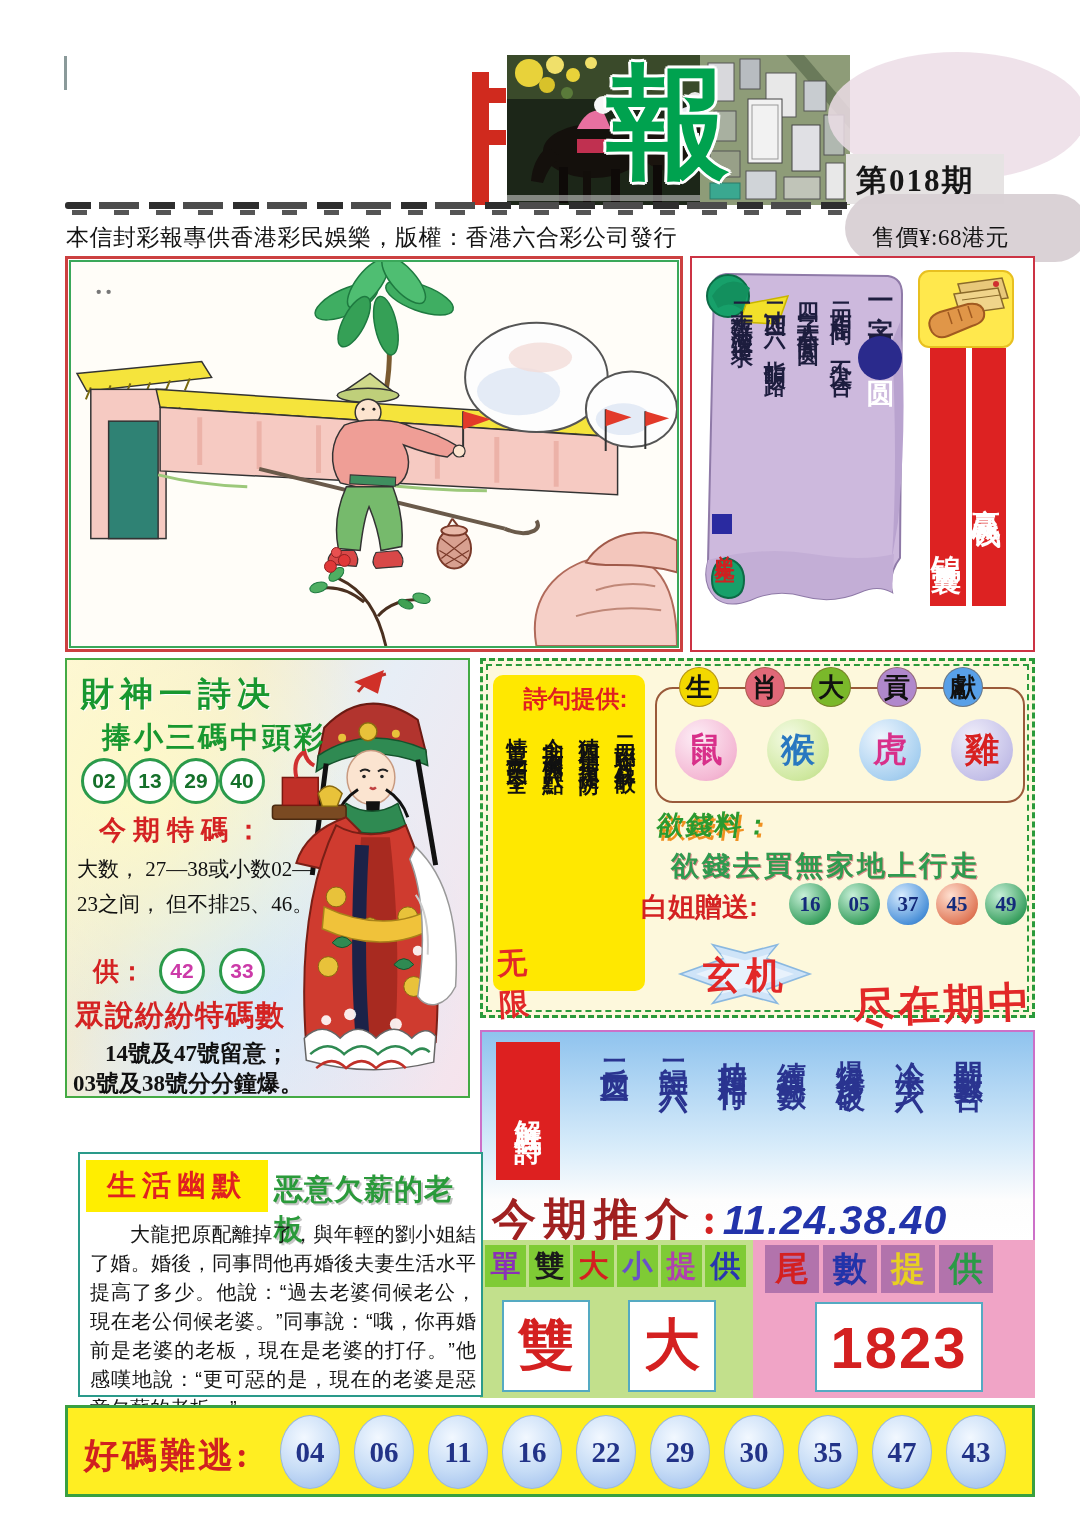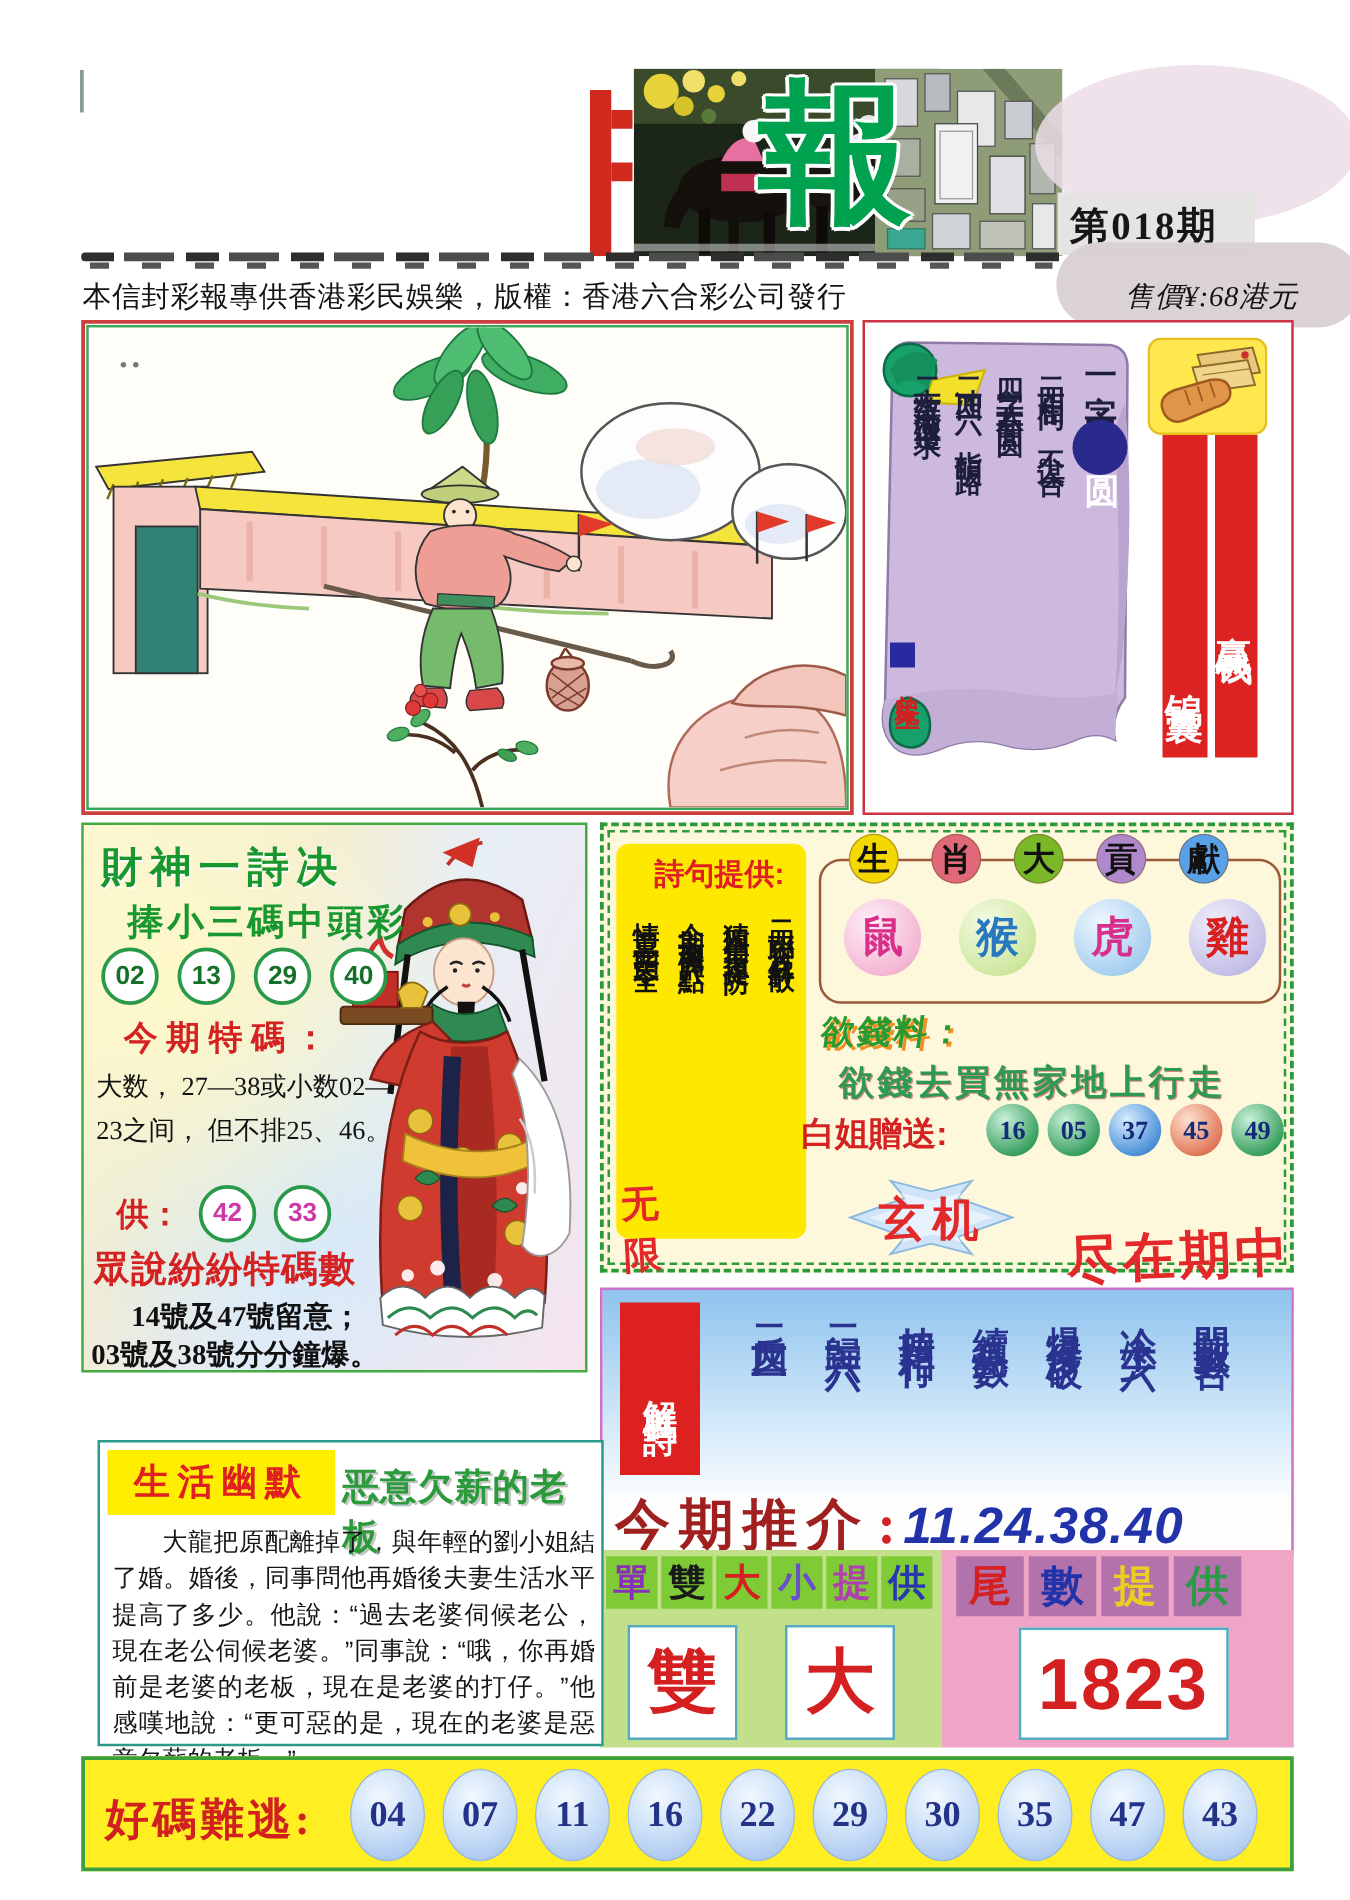--- a/index.html
+++ b/index.html
@@ -171,21 +171,21 @@
 
   <div class="abs blob" style="left:828px;top:52px;width:258px;height:128px;background:#ecdde6;opacity:.85;"></div>
   <div class="abs issue-band" style="left:846px;top:154px;width:158px;height:50px;"></div>
   <div class="abs issue" style="left:856px;top:160px;">第018期</div>
 
   <div class="abs torn" style="left:65px;top:202px;width:786px;"></div>
   <div class="abs torn2" style="left:72px;top:210px;width:770px;"></div>
 
   <div class="abs infoline" style="left:66px;top:222px;">本信封彩報專供香港彩民娛樂，版權：香港六合彩公司發行</div>
   <div class="abs blob" style="left:845px;top:194px;width:244px;height:68px;background:#d8d0d4;opacity:.95;border-radius:36px;"></div>
-  <div class="abs infoline" style="left:900px;top:222px;z-index:3;font-style:italic;">售價¥:68港元</div>
+  <div class="abs infoline" style="left:872px;top:222px;z-index:3;">售價¥:68港元</div>
 
   <div class="abs panel pic-panel" style="left:65px;top:256px;width:618px;height:396px;">
     <div class="pic-inner">
       <svg width="100%" height="100%" viewBox="0 0 612 386" preserveAspectRatio="none">
         <rect width="612" height="386" fill="#fffdf8"></rect>
         <circle cx="28" cy="30" r="2.2" fill="#777"></circle>
           <circle cx="38" cy="30" r="2.2" fill="#777"></circle>
         <g>
           <polygon points="6,112 132,100 142,116 16,130" fill="#f5e43c" stroke="#333" stroke-width="1.5"></polygon>
           <path d="M20,126 l-5,12 M40,124 l-5,12 M60,122 l-5,12 M80,121 l-5,12 M100,119 l-5,12 M120,117 l-5,12" stroke="#7a6a10" stroke-width="2" fill="none"></path>
@@ -343,21 +343,21 @@
         <path d="M66,278 q10,-12 20,0 q-10,10 -20,0 Z"></path>
           <path d="M128,300 q10,-12 20,0 q-10,10 -20,0 Z"></path>
       </g>
       <path d="M38,374 q18,-18 36,0 q18,-18 36,0 q18,-18 36,0 q14,-14 24,-2 L168,398 Q104,414 40,396 Z" fill="#fff" stroke="#666" stroke-width="1.5"></path>
       <path d="M44,390 q18,-16 34,0 q18,-16 34,0 q18,-16 34,0 q10,-10 18,-2" stroke="#2f8a52" stroke-width="2.5" fill="none"></path>
       <path d="M50,404 q16,-14 30,0 q16,-14 30,0 q16,-14 30,0" stroke="#c03028" stroke-width="2.5" fill="none"></path>
     </svg>
 
     <div class="abs cs-green" style="left:14px;top:12px;font-size:33px;letter-spacing:6px;text-shadow:1px 1px 0 #fff;">財神一詩决</div>
     <div class="abs cs-green" style="left:12px;top:58px;font-size:29px;letter-spacing:3px;margin-left:23px;">捧小三碼中頭彩</div>
-    <div class="abs row" style="left:14px;top:98px;gap:15px;">
+    <div class="abs row" style="left:14px;top:98px;">
       <div class="numc">02</div>
       <div class="numc">13</div>
       <div class="numc">29</div>
       <div class="numc">40</div>
     </div>
     <div class="abs cs-red" style="left:32px;top:152px;font-size:27px;letter-spacing:7px;">今期特碼：</div>
     <div class="abs cs-body" style="left:10px;top:192px;width:252px;">大数， 27—38或小数02—23之间， 但不排25、46。</div>
     <div class="abs row" style="left:26px;top:288px;gap:14px;align-items:center;">
       <span class="cs-red" style="font-size:26px;">供：</span>
       <div class="numc mag">42</div>
@@ -463,21 +463,21 @@
   <div class="abs panel hu-panel" style="left:78px;top:1152px;width:405px;height:245px;">
     <div class="abs hu-label" style="left:6px;top:6px;width:182px;height:52px;">生活幽默</div>
     <div class="abs hu-title" style="left:194px;top:16px;">恶意欠薪的老板</div>
     <div class="abs hu-body" style="left:10px;top:66px;width:386px;">大龍把原配離掉了，與年輕的劉小姐結了婚。婚後，同事問他再婚後夫妻生活水平提高了多少。他說：“過去老婆伺候老公，現在老公伺候老婆。”同事說：“哦，你再婚前是老婆的老板，現在是老婆的打仔。”他感嘆地說：“更可惡的是，現在的老婆是惡意欠薪的老板，”</div>
   </div>
 
   <div class="abs panel strip" style="left:65px;top:1405px;width:970px;height:92px;">
     <div class="abs strip-label" style="left:16px;top:24px;">好碼難逃:</div>
     <div class="abs row" style="left:212px;top:7px;gap:14px;">
       <div class="strip-ball">04</div>
-      <div class="strip-ball">07</div>
+      <div class="strip-ball">06</div>
       <div class="strip-ball">11</div>
       <div class="strip-ball">16</div>
       <div class="strip-ball">22</div>
       <div class="strip-ball">29</div>
       <div class="strip-ball">30</div>
       <div class="strip-ball">35</div>
       <div class="strip-ball">47</div>
       <div class="strip-ball">43</div>
     </div>
   </div>

